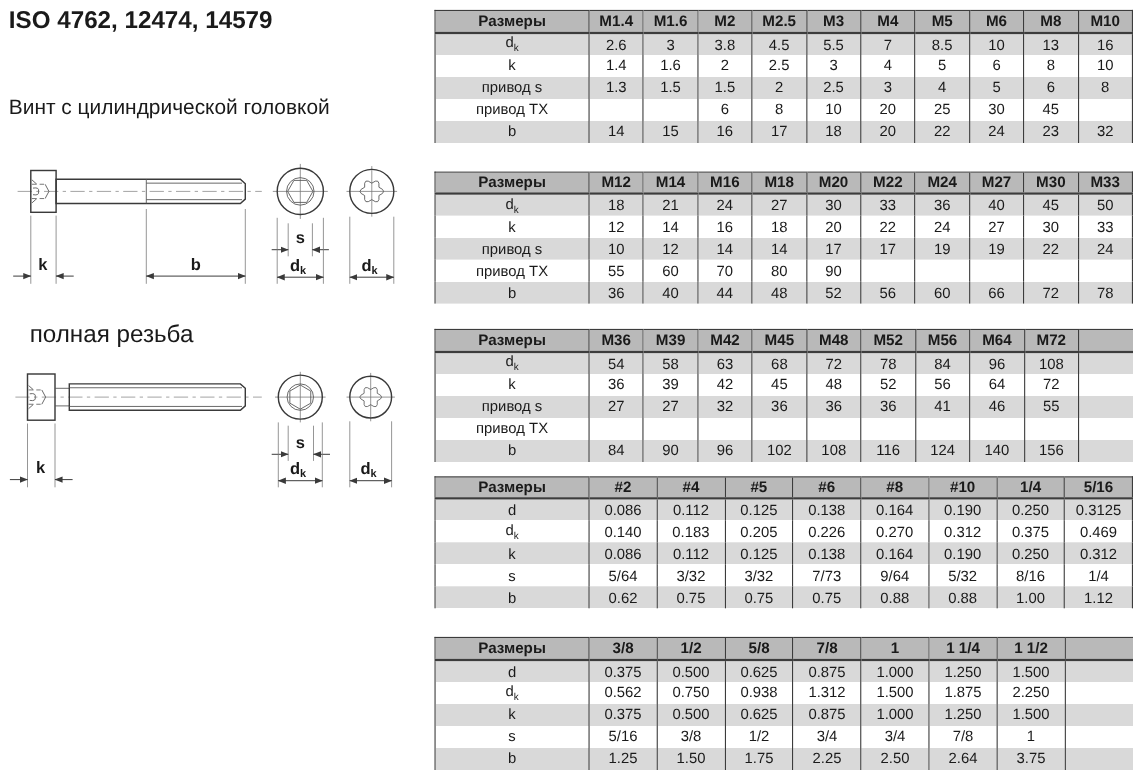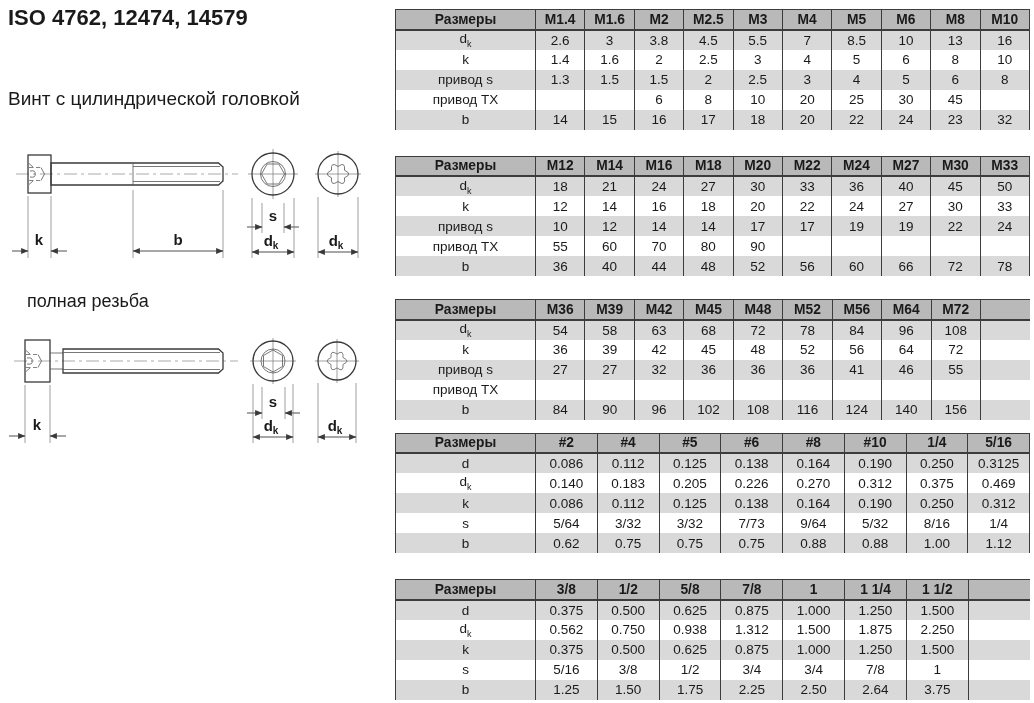--- a/index.html
+++ b/index.html
@@ -8,21 +8,21 @@
     position: relative;
     font-family: "Liberation Sans", "DejaVu Sans", sans-serif;
     color: var(--ink, #1a1a1a);
   }
 
   
   .left-panel { position: absolute; left: 0; top: 0; width: 395px; height: 584px; }
   .title-block { position: absolute; left: 8px; top: 3px; }
   .title-line { font-size: 22px; font-weight: bold; line-height: 30px; letter-spacing: 0; }
   .subtitle { position: absolute; left: 8px; top: 88px; font-size: 19px; }
-  .full-thread { position: absolute; left: 27px; top: 291px; font-size: 18px; }
+  .full-thread { position: absolute; left: 27px; top: 291px; font-size: 22px; }
   .drawing { position: absolute; left: 0; }
   #drawing1 { top: 140px; }
   #drawing2 { top: 320px; }
 
   
   .outline { fill: none; stroke: #3a3a3a; stroke-width: 1.3; }
   .outline-thin { fill: none; stroke: #555; stroke-width: 0.8; }
   .hidden-line { fill: none; stroke: #666; stroke-width: 0.8; stroke-dasharray: 4 3; }
   .centerline { fill: none; stroke: #888; stroke-width: 0.7; stroke-dasharray: 13 4 3 4; }
   .dim-line { fill: none; stroke: #3a3a3a; stroke-width: 0.9; }

